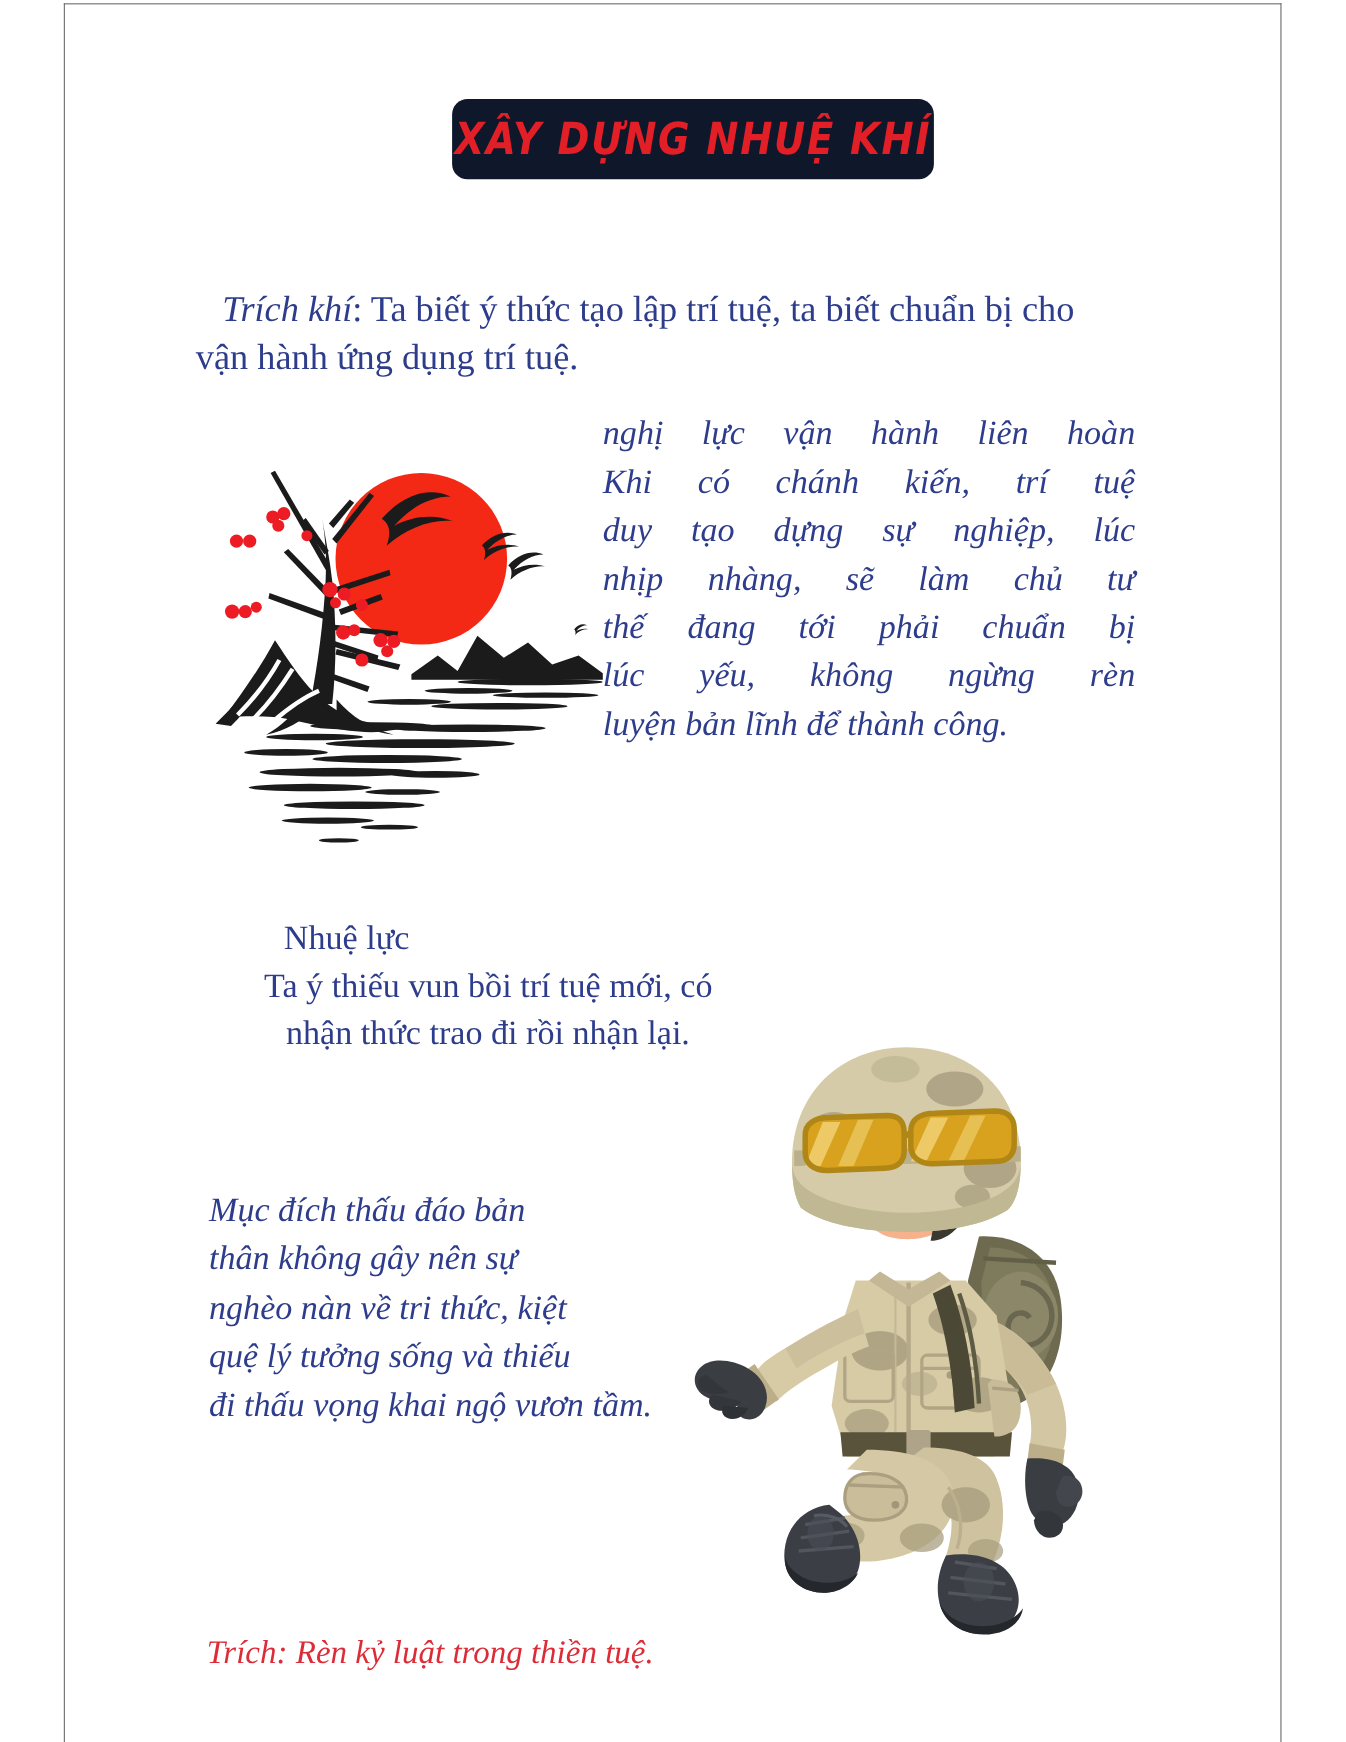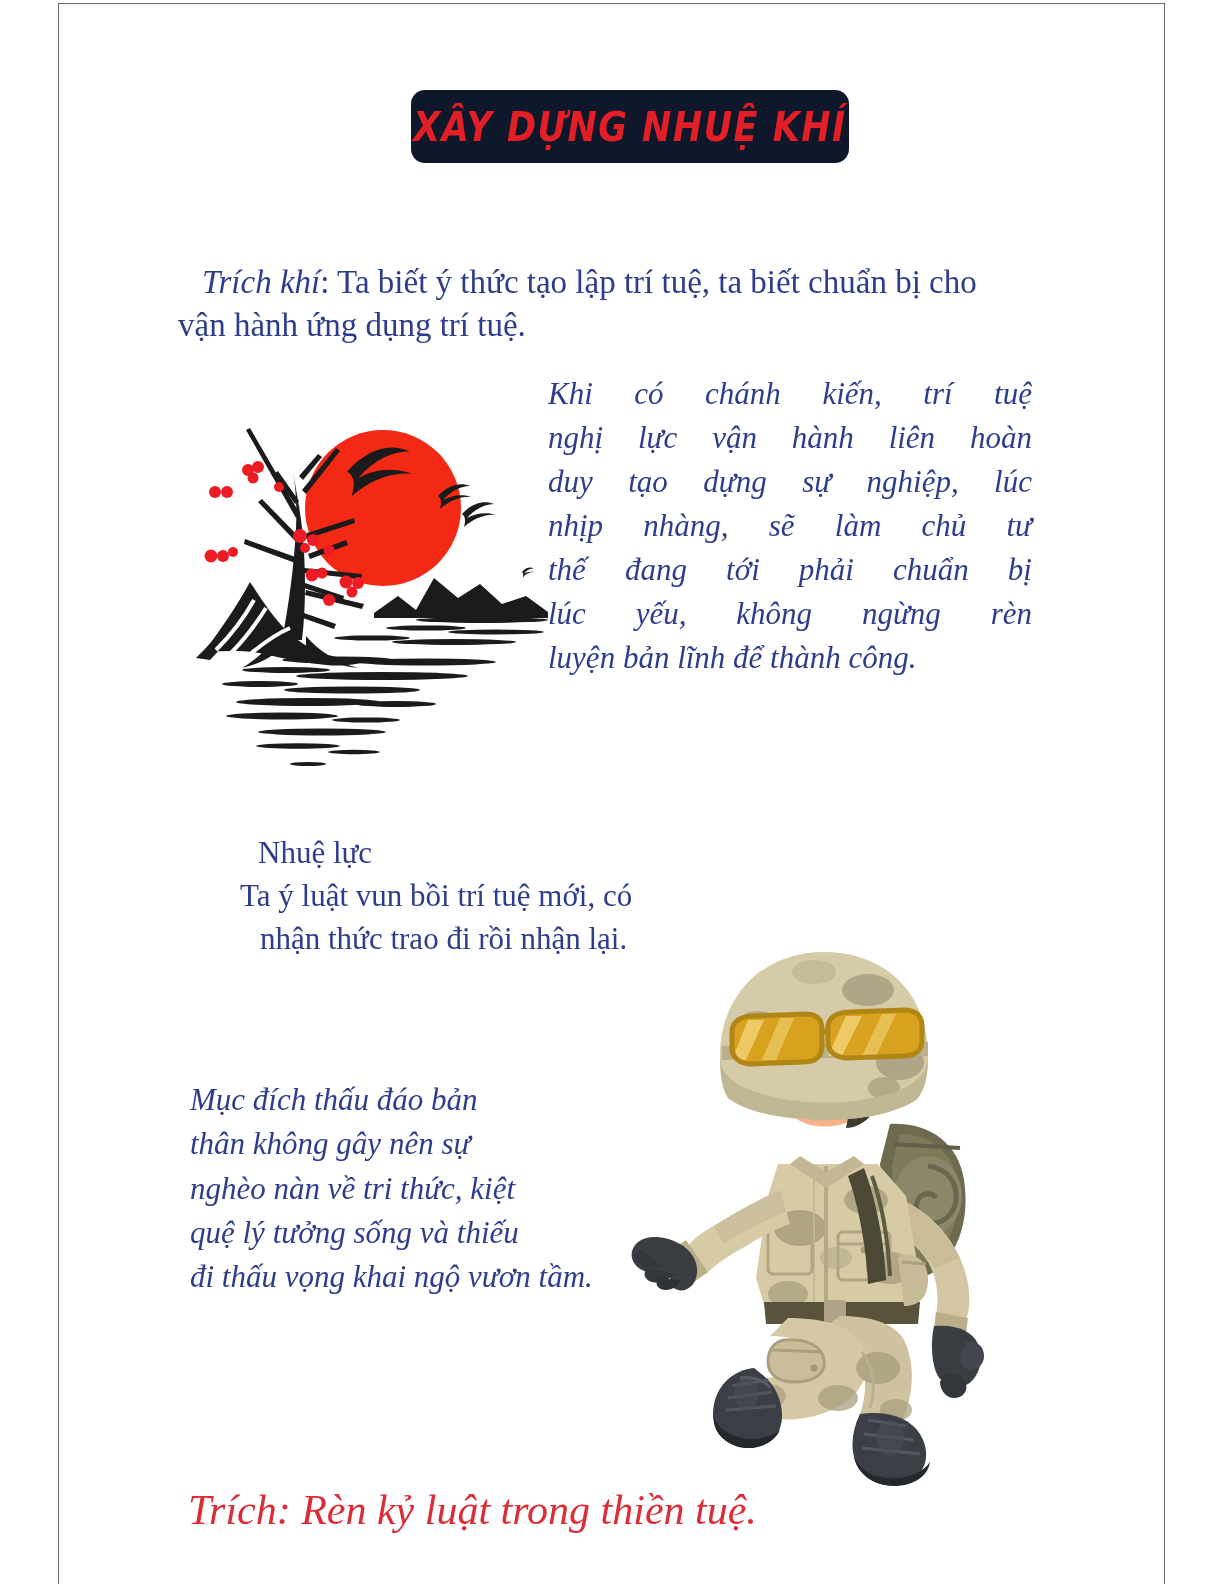--- a/index.html
+++ b/index.html
@@ -142,21 +142,21 @@
     height: 560px;
   }
   .soldier svg { display: block; width: 100%; height: 100%; }
 
   
   .credit {
     position: absolute;
     left: 188px;
     top: 1486px;
     font-style: italic;
-    font-size: 42px;
+    font-size: 30px;
     white-space: nowrap;
   }
 </style>
 </head>
 <body>
 
 <div class="page-frame"></div>
 
 <div class="banner">
   <div class="banner-text">XÂY DỰNG NHUỆ KHÍ</div>
@@ -261,32 +261,32 @@
     <g fill="#1B1B1B">
       <path d="M0,0 C10,-11 22,-14 32,-10 C23,-10 13,-5 5,4 C14,-1 25,-2 34,1 C23,0 11,5 2,13 C4,6 3,2 0,0 Z" transform="translate(276,146) scale(1.0)"></path>
     </g>
     <g fill="#1B1B1B">
       <path d="M0,0 C4,-5 9,-6 13,-4 C9,-4 5,-2 2,2 C5,0 10,-1 14,0 C9,0 4,2 1,6 C2,3 1,1 0,0 Z" transform="translate(336,204) scale(0.9)"></path>
     </g>
   </svg>
 </div>
 
 <div class="quote-block blue">
+  <div>nghị lực vận hành liên hoàn</div>
   <div>Khi có chánh kiến, trí tuệ</div>
-  <div>nghị lực vận hành liên hoàn</div>
   <div>duy tạo dựng sự nghiệp, lúc</div>
   <div>nhịp nhàng, sẽ làm chủ tư</div>
   <div>thế đang tới phải chuẩn bị</div>
   <div>lúc yếu, không ngừng rèn</div>
   <div class="last-line">luyện bản lĩnh để thành công.</div>
 </div>
 
 <div class="nhueluc blue">
   <span class="heading">Nhuệ lực</span>
-  <span class="l1">Ta ý luật vun bồi trí tuệ mới, có</span>
+  <span class="l1">Ta ý thiếu vun bồi trí tuệ mới, có</span>
   <span class="l2">nhận thức trao đi rồi nhận lại.</span>
 </div>
 
 <div class="purpose blue">
   <span>Mục đích thấu đáo bản</span>
   <span>thân không gây nên sự</span>
   <span>nghèo nàn về tri thức, kiệt</span>
   <span>quệ lý tưởng sống và thiếu</span>
   <span>đi thấu vọng khai ngộ vươn tầm.</span>
 </div>

